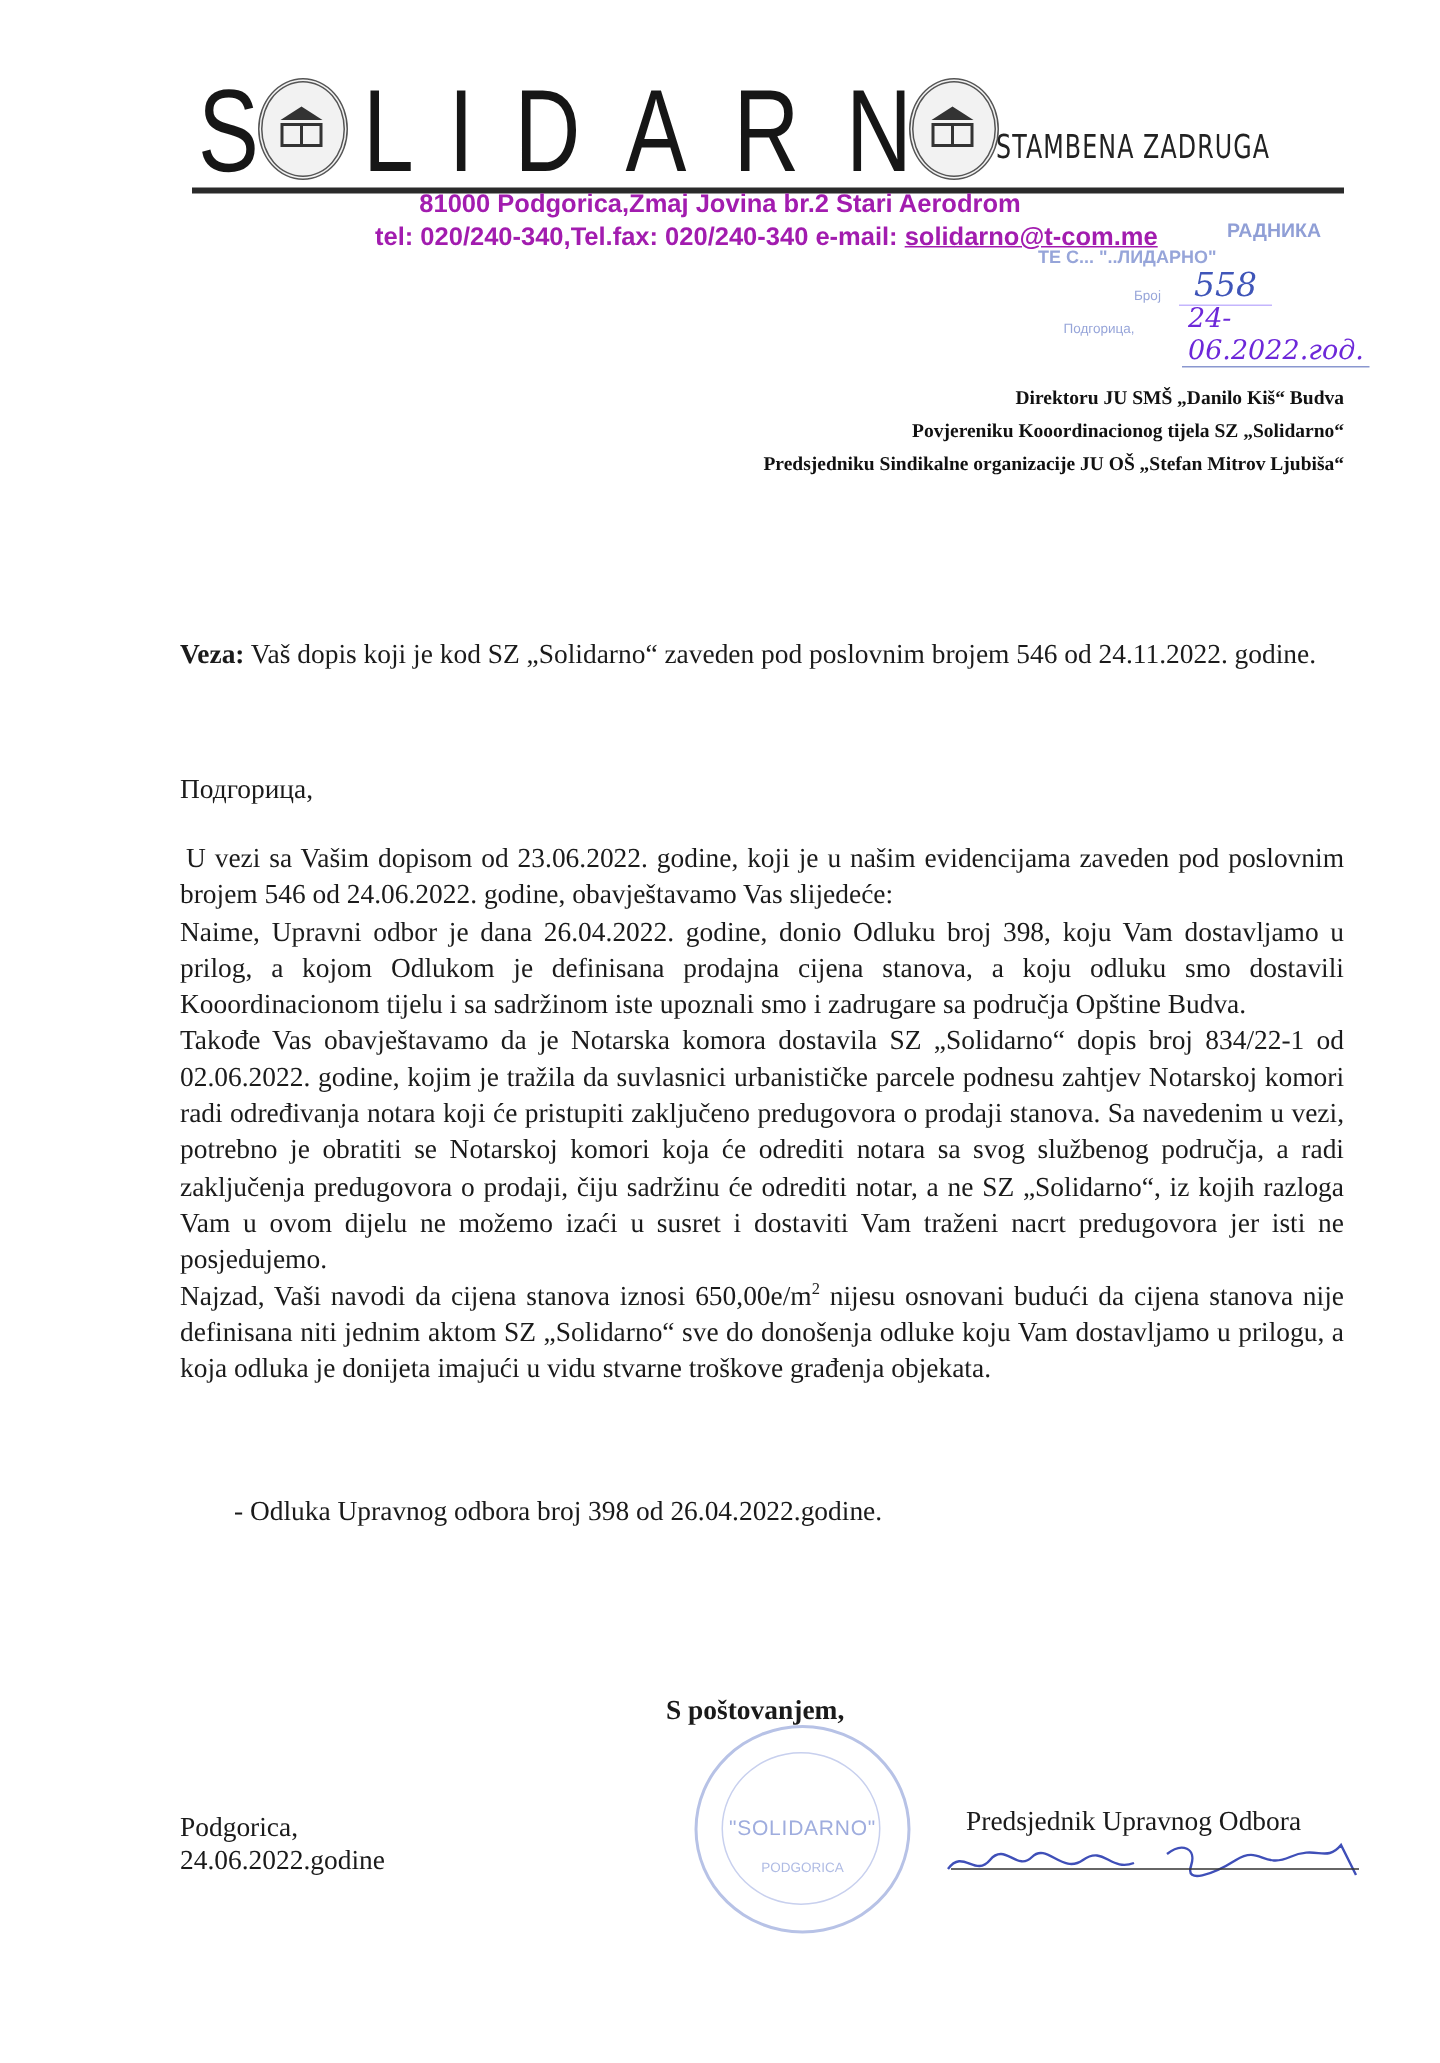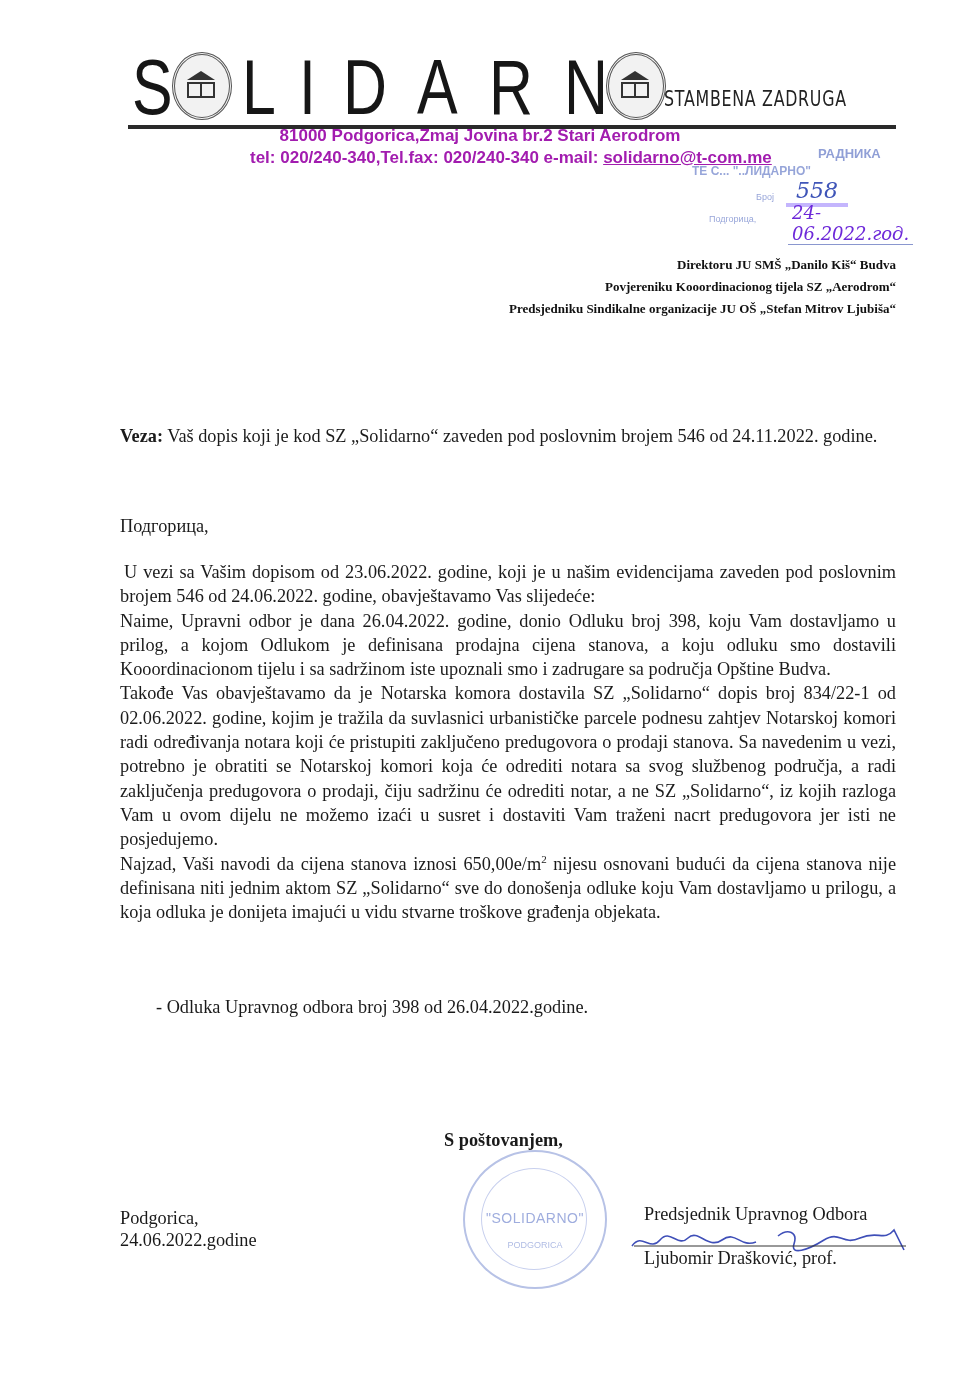--- a/index.html
+++ b/index.html
@@ -20,21 +20,21 @@
   .addr { left:0; width:960px; text-align:center; font-weight:bold; font-size:17px; color:#a21caf; }
   .addr1 { top:126px; }
   .addr2 { top:148px; left:218px; width:auto; text-align:right;margin-left:32px; }
   .email { text-decoration:underline; }
 
   
   .reg-stamp { left:688px; top:146px; width:215px; height:88px; color:#6b7fc9; font-family:"Liberation Sans",sans-serif; }
   .reg-stamp .l1 { position:absolute; left:130px; top:0; font-size:13px; font-weight:bold; opacity:.75; }
   .reg-stamp .l2 { position:absolute; left:4px; top:18px; font-size:12px; font-weight:bold; opacity:.7; }
   .reg-stamp .lbl1 { position:absolute; left:68px; top:46px; font-size:9px; opacity:.7; }
-  .reg-stamp .num { position:absolute; left:98px; top:32px; font-family:"DejaVu Serif",serif; font-style:italic; font-size:22px; color:#3f55b8; border-bottom:4px solid #c4b5fd; padding:0 10px; }
+  .reg-stamp .num { position:absolute; left:98px; top:32px; font-family:"DejaVu Serif",serif; font-style:italic; font-size:22px; color:#3f55b8; border-bottom:1px solid #c4b5fd; padding:0 10px; }
   .reg-stamp .lbl2 { position:absolute; left:2px; top:68px; font-size:9px; opacity:.7;padding-left:19px; }
   .reg-stamp .date { position:absolute; left:100px; top:56px; font-family:"DejaVu Serif",serif; font-style:italic; font-size:18px; color:#6d28d9; border-bottom:1px solid #8a97cf; padding:0 4px; }
 
   
   .recipients { right:64px; top:254px; text-align:right; font-weight:bold; font-size:13px; line-height:22px; color:#111; }
 
   
   .body-text { left:120px; width:776px; font-size:18.3px; line-height:24.3px; color:#1b1b1b; text-align:justify; }
   .veza { top:424px; }
   .greeting { top:514px; }
@@ -92,21 +92,21 @@
   <span class="l1">РАДНИКА</span>
   <span class="l2">ТЕ С...    "..ЛИДАРНО"</span>
   <span class="lbl1">Број</span>
   <span class="num">558</span>
   <span class="lbl2">Подгорица,</span>
   <span class="date">24-06.2022.год.</span>
 </div>
 
 <div class="abs recipients serif">
   <div>Direktoru JU SMŠ „Danilo Kiš“ Budva</div>
-  <div>Povjereniku Kooordinacionog tijela SZ „Aerodrom“</div>
+  <div>Povjereniku Kooordinacionog tijela SZ „Solidarno“</div>
   <div>Predsjedniku Sindikalne organizacije JU OŠ „Stefan Mitrov Ljubiša“</div>
 </div>
 
 <div class="abs body-text veza serif" style="text-align:left">
   <b>Veza:</b><span> Vaš dopis koji je kod SZ „Solidarno“ zaveden pod poslovnim brojem 546 od 24.11.2022. godine.</span>
 </div>
 
 <div class="abs body-text greeting serif">Подгорица,</div>
 
 <div class="abs body-text para-block serif">
@@ -129,18 +129,17 @@
 
 <div class="abs round-stamp">
   <div class="inner"></div>
   <div class="center">"SOLIDARNO"</div>
   <div class="bottom">PODGORICA</div>
 </div>
 
 <div class="abs sig serif">
   <div>Predsjednik Upravnog Odbora</div>
   <div style="height:24px"></div>
-  <div style="margin-top:-4px">Ljubomir Drašković, prof.</div>
 </div>
 <svg class="abs sig-scribble" width="290" height="34">
   <path d="M4 24 C 14 10, 22 30, 32 18 S 50 26, 60 16 S 80 28, 94 18 S 112 26, 128 20 M 150 14 C 160 6, 170 10, 166 22 S 180 28, 196 18 S 214 24, 232 16 S 256 20, 266 8 L 276 28" stroke="#3f4fb8" stroke-width="1.6" fill="none"></path>
   <line x1="6" y1="24" x2="278" y2="24" stroke="#333" stroke-width="1"></line>
 </svg>
 
 </body></html>

